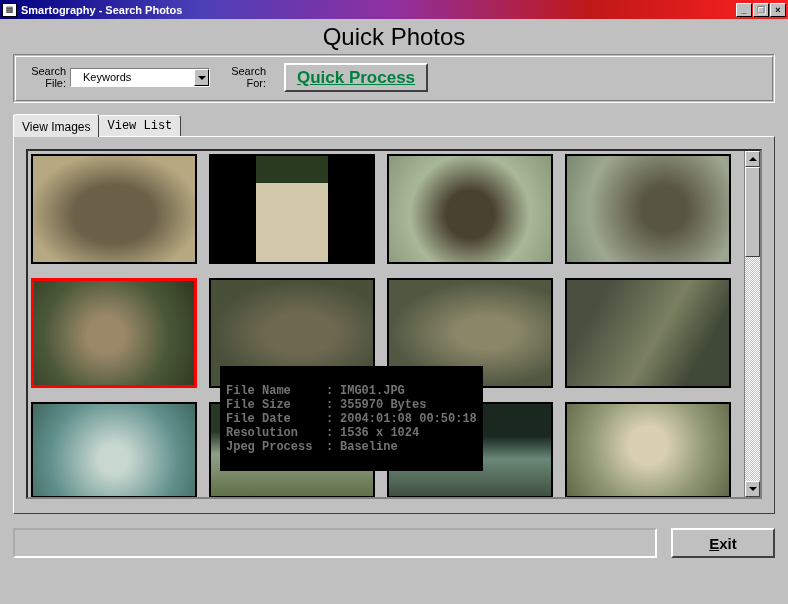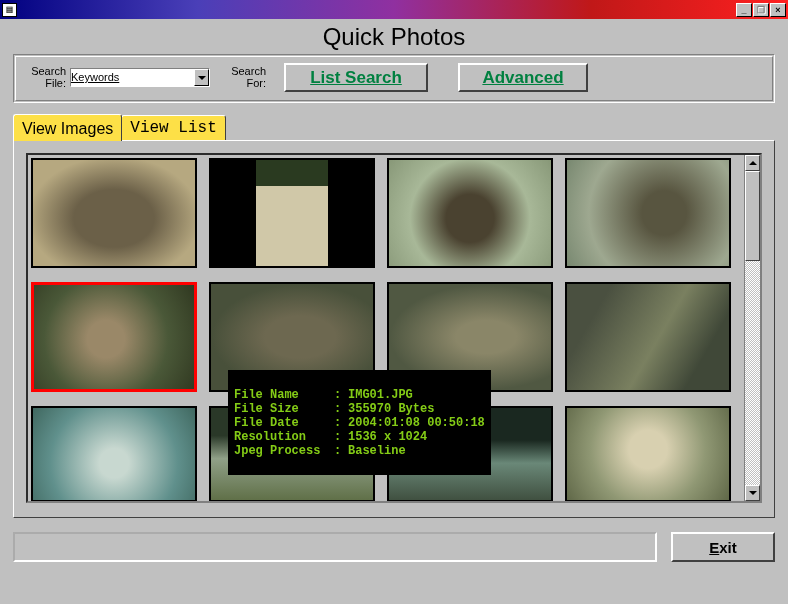--- a/index.html
+++ b/index.html
@@ -72,23 +72,22 @@
   }
   .dropdown {
     display: flex;
     border: 1px solid #808080;
     border-right-color: #fff; border-bottom-color: #fff;
     background: #fff;
     height: 19px;
   }
   .dropdown span {
     flex: 1;
-    padding: 2px 0;
+    padding: 2px 12px;
     font-size: 11px;
-    text-decoration: underline;
   }
   .dd-arrow {
     width: 15px;
     background: #c0c0c0;
     border-left: 1px solid #fff;
     border-top: 1px solid #fff;
     border-right: 1px solid #000;
     border-bottom: 1px solid #000;
     display: flex; align-items: center; justify-content: center;
   }
@@ -114,23 +113,23 @@
     margin: 10px 13px 0;
     display: flex;
     align-items: flex-end;
   }
   .tab {
     border: 1px solid #fff;
     border-bottom: none;
     border-right-color: #404040;
     border-top-left-radius: 3px;
     border-top-right-radius: 3px;
-    background: #fde047;
+    background: #e5e5e5;
     padding: 3px 8px 3px;
-    font-size: 16px;
+    font-size: 12px;
     position: relative;
     margin-right: -1px;
   }
   .tab.active {
     padding-top: 5px;
     z-index: 2;
     top: 1px;
   }
   .tab.inactive { top: 0; font-family: Liberation Mono, monospace; }
   .tab-body {
@@ -206,23 +205,23 @@
   .uw4    { background: linear-gradient(120deg, #4a5040 20%, #7a8060 55%, #404838 80%); }
   .bot1   { background: radial-gradient(circle at 50% 60%, #c8d8d0 0 15%, #60908c 65%, #406860 100%); }
   .bot2   { background: linear-gradient(#2a3828 0 30%, #90a088 55%, #607048 100%); }
   .bot3   { background: linear-gradient(#1a2820 0 35%, #6a8878 60%, #405040 100%); }
   .bot4   { background: radial-gradient(circle at 50% 45%, #d8d0b0 0 20%, #909874 60%, #606848 100%); }
 
   .row3 { height: 96px !important; }
 
   .tooltip {
     position: absolute;
-    left: 200px; top: 215px;
+    left: 192px; top: 215px;
     background: #000;
-    color: #84cc16;
+    color: #737373;
     font-family: "Courier New", monospace;
     font-size: 12px;
     font-weight: bold;
     padding: 4px 6px 3px;
     line-height: 14px;
     z-index: 10;
     white-space: pre;
   }
   .tooltip .k { display: inline-block; width: 100px; }
   .tooltip .c { display: inline-block; width: 14px; }
@@ -250,20 +249,21 @@
     font-weight: bold;
     color: #000;
   }
   .exit-btn .u { text-decoration: underline; }
 </style>
 </head>
 <body>
 
 <div class="titlebar">
   <div class="titlebar-icon">▦</div>
+  <div class="titlebar-text">Smartography - Search Photos</div>
   <div class="titlebar-btns">
     <div class="tb-btn">_</div>
     <div class="tb-btn disabled">❐</div>
     <div class="tb-btn">×</div>
   </div>
 </div>
 
 <div class="page-title">Quick Photos</div>
 
 <div class="outer">
@@ -275,23 +275,22 @@
       </div>
       <div class="dropdown" style="width:140px">
         <span>Keywords</span>
         <div class="dd-arrow"></div>
       </div>
       <div class="lbl" style="width:46px;margin-left:6px">
         <div>Search</div>
         <div>For:</div>
       </div>
       <div style="width:10px"></div>
-      <div class="big-btn" style="width:144px">List Search</div>
+      <div class="big-btn" style="width:144px">Quick Process</div>
       <div style="width:22px"></div>
-      <div class="big-btn" style="width:130px">Advanced</div>
     </div>
   </div>
 </div>
 
 <div class="tabs">
   <div class="tab active">View Images</div>
   <div class="tab inactive">View List</div>
 </div>
 
 <div class="tab-body">

